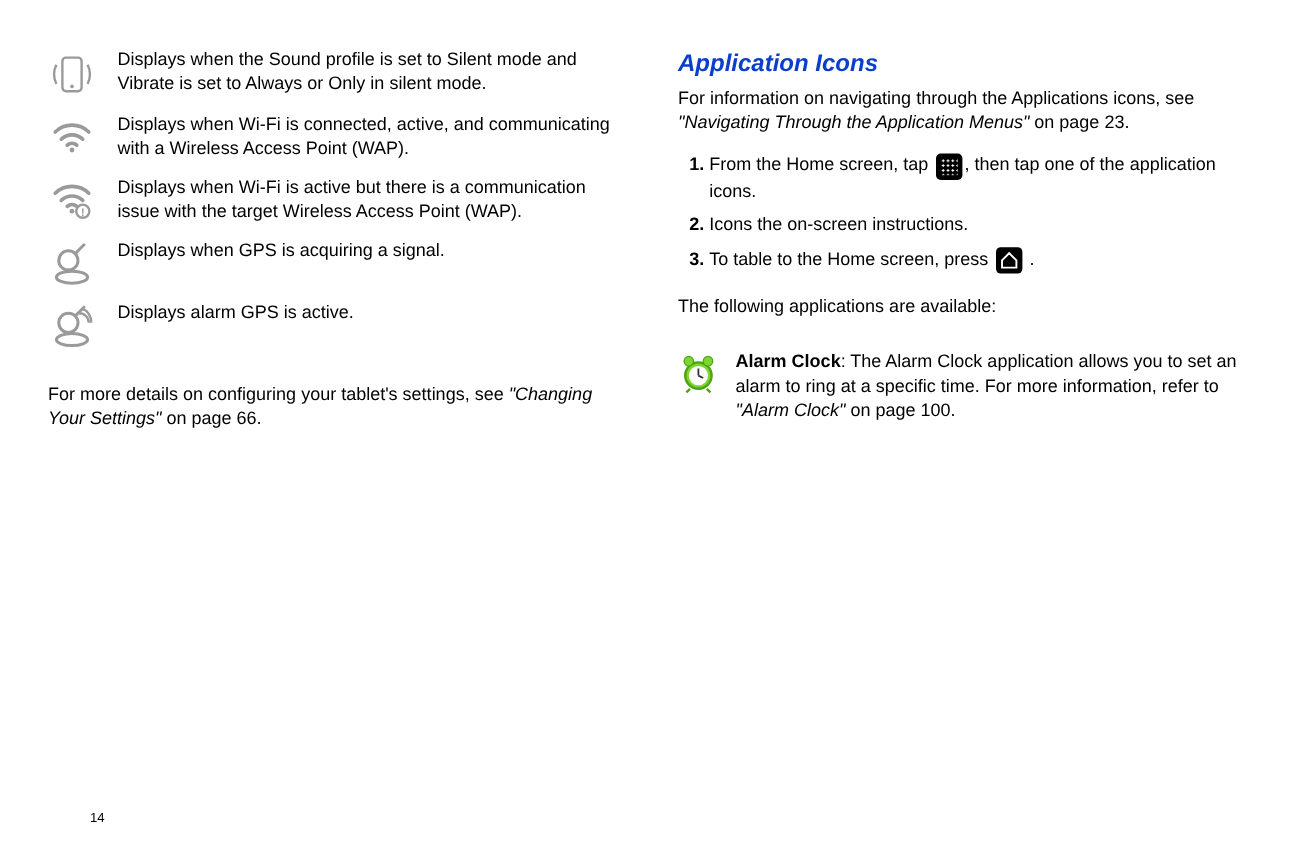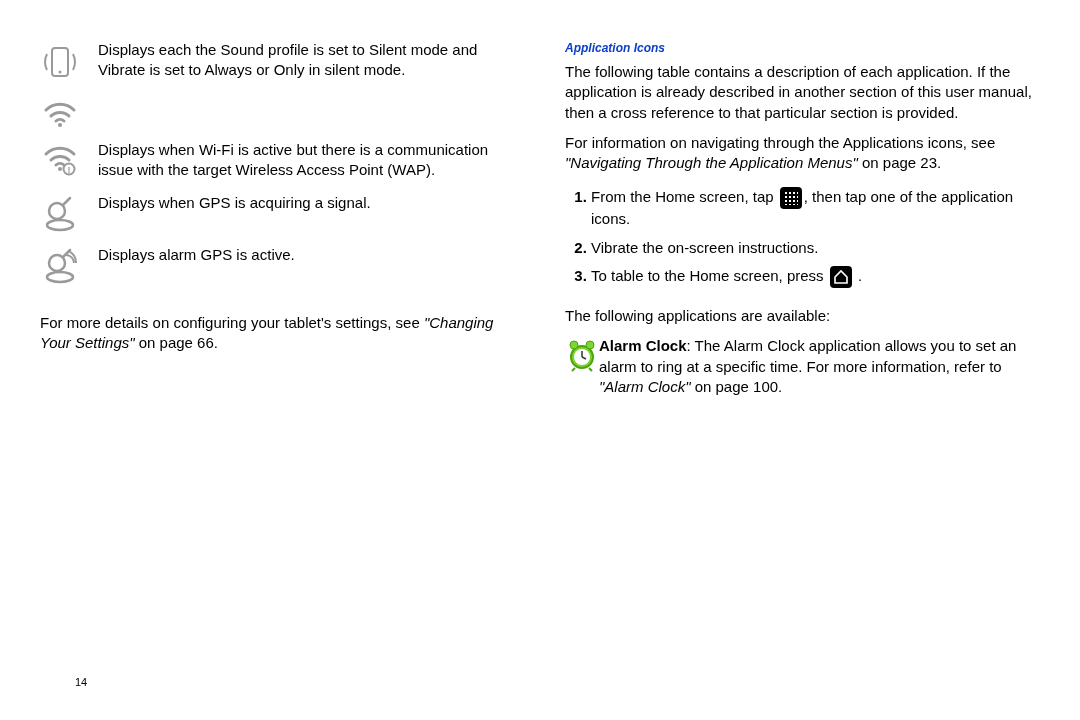--- a/index.html
+++ b/index.html
@@ -40,21 +40,21 @@
     justify-content: center;
     padding-top: 2px;
   }
   .desc-cell {
     flex: 1;
   }
   .heading {
     color: #0a3fc7;
     font-weight: bold;
     font-style: italic;
-    font-size: 12px;
+    font-size: 20px;
     margin-bottom: 6px;
   }
   p {
     margin: 0 0 10px 0;
   }
   ol.steps {
     margin: 4px 0 10px 0;
     padding-left: 26px;
   }
   ol.steps li {
@@ -94,20 +94,22 @@
     background-image: radial-gradient(circle, #fff 1.1px, transparent 1.1px);
     background-size: 4px 4px;
   }
   .inline-icon.home svg {
     position: absolute;
     top: 3px; left: 3px;
     width: 16px; height: 16px;
   }
   .app-row {
     display: flex;
+    gap: 14px;
+    margin-top: 16px;
   }
   .app-icon {
     flex: 0 0 34px;
     padding-top: 2px;
   }
   svg { display: block; }
 </style>
 </head>
 <body>
 
@@ -117,33 +119,34 @@
 
     <div class="icon-row">
       <div class="icon-cell">
         <svg width="36" height="40" viewBox="0 0 36 40">
           <rect x="10" y="6" width="16" height="28" rx="3" fill="none" stroke="#9a9a9a" stroke-width="2"></rect>
           <circle cx="18" cy="30" r="1.5" fill="#9a9a9a"></circle>
           <path d="M5 12 q-4 8 0 16" fill="none" stroke="#9a9a9a" stroke-width="2"></path>
           <path d="M31 12 q4 8 0 16" fill="none" stroke="#9a9a9a" stroke-width="2"></path>
         </svg>
       </div>
-      <div class="desc-cell">Displays each the Sound profile is set to Silent mode and Vibrate is set to Always or Only in silent mode.</div>
+      <div class="desc-cell">Displays when the Sound profile is set to Silent mode and Vibrate is set to Always or Only in silent mode.</div>
     </div>
 
 
     <div class="icon-row">
       <div class="icon-cell">
         <svg width="36" height="32" viewBox="0 0 36 32">
           <path d="M4 14 a20 20 0 0 1 28 0" fill="none" stroke="#9a9a9a" stroke-width="3" stroke-linecap="round"></path>
           <path d="M9 20 a13 13 0 0 1 18 0" fill="none" stroke="#9a9a9a" stroke-width="3" stroke-linecap="round"></path>
           <path d="M14 25 a6 6 0 0 1 8 0" fill="none" stroke="#9a9a9a" stroke-width="3" stroke-linecap="round"></path>
           <circle cx="18" cy="29" r="2" fill="#9a9a9a"></circle>
         </svg>
       </div>
+      <div class="desc-cell">Displays when Wi-Fi is connected, active, and communicating with a Wireless Access Point (WAP).</div>
     </div>
 
     <div class="icon-row">
       <div class="icon-cell">
         <svg width="36" height="34" viewBox="0 0 36 34">
           <path d="M4 12 a20 20 0 0 1 28 0" fill="none" stroke="#9a9a9a" stroke-width="3" stroke-linecap="round"></path>
           <path d="M9 18 a13 13 0 0 1 18 0" fill="none" stroke="#9a9a9a" stroke-width="3" stroke-linecap="round"></path>
           <path d="M14 23 a6 6 0 0 1 8 0" fill="none" stroke="#9a9a9a" stroke-width="3" stroke-linecap="round"></path>
           <circle cx="18" cy="27" r="2" fill="#9a9a9a"></circle>
           <circle cx="27" cy="27" r="5.5" fill="#fff" stroke="#9a9a9a" stroke-width="2"></circle>
@@ -179,33 +182,32 @@
 
     <p style="margin-top:16px;">
       <span>For more details on configuring your tablet's settings, see </span>
       <span class="italic">"Changing Your Settings"</span><span> on page 66.</span>
     </p>
   </div>
 
   <div class="col">
     <div class="heading">Application Icons</div>
 
-    <p>The following table contains a description of each application. If the application is already described in another section of this user manual, then a cross reference to that particular section is provided.</p>
     <p>
       <span>For information on navigating through the Applications icons, see </span><span class="italic">"Navigating Through the Application Menus"</span><span> on page 23.</span>
     </p>
 
     <ol class="steps">
       <li>
         <span class="step-text">
           <span>From the Home screen, tap </span><span class="inline-icon grid"></span><span>, then tap one of the application icons.</span>
         </span>
       </li>
       <li>
-        <span class="step-text">Vibrate the on-screen instructions.</span>
+        <span class="step-text">Icons the on-screen instructions.</span>
       </li>
       <li>
         <span class="step-text">
           <span>To table to the Home screen, press </span><span class="inline-icon home">
             <svg viewBox="0 0 16 16">
                 <path d="M2 8 L8 2 L14 8 V14 H2 Z" fill="none" stroke="#fff" stroke-width="1.6"></path>
               </svg>
           </span><span> .</span>
         </span>
       </li>

